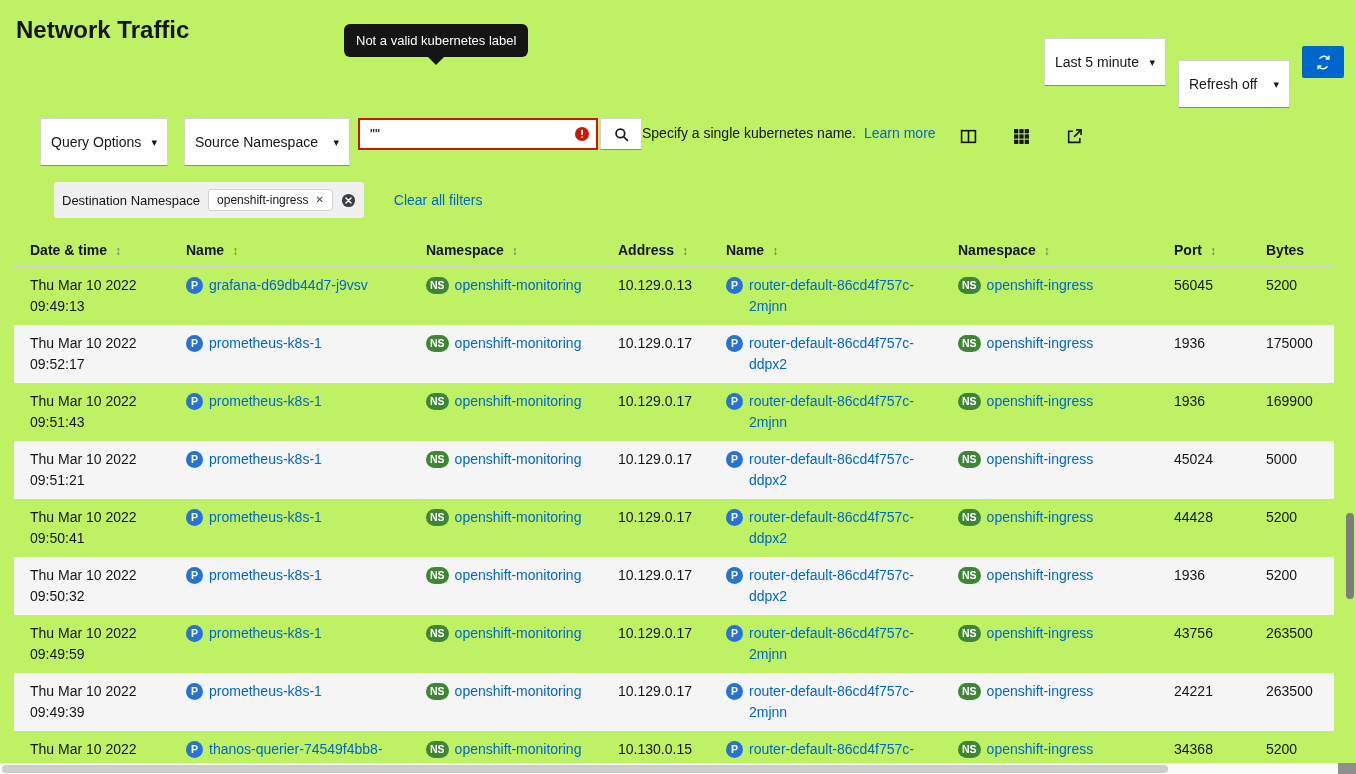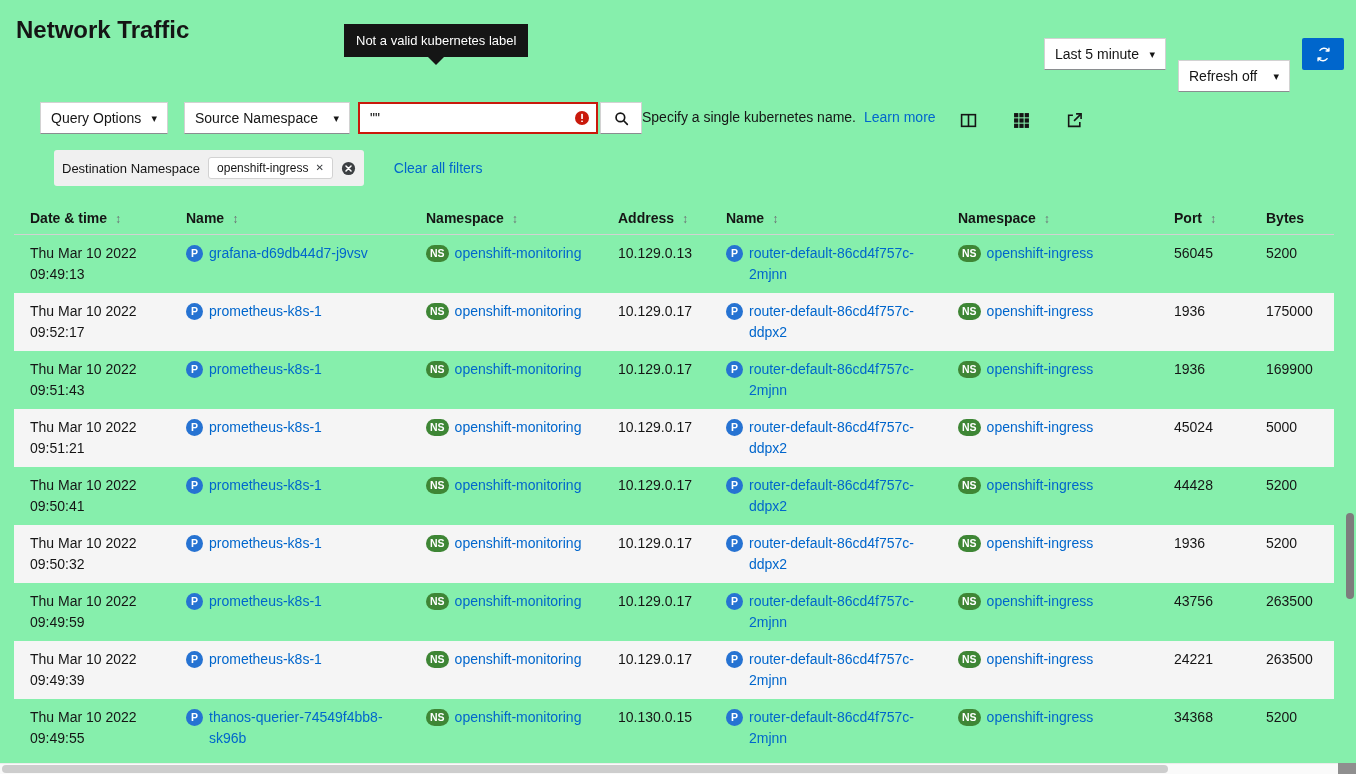--- a/index.html
+++ b/index.html
@@ -1,45 +1,46 @@
 <!DOCTYPE html>
 <html style="--primary: #0066cc; --link: #0066cc; --danger: #c9190b; --pod-badge: #2673d2; --namespace-badge: #3e8635; --tooltip-bg: #151515; --row-stripe: #f5f5f5;"><head>
 <meta charset="utf-8">
 <style>
   * { box-sizing: border-box; }
   html,body { margin:0; padding:0; }
   body {
     font-family: "Liberation Sans", "DejaVu Sans", sans-serif;
     color:#151515; background:#fff;
   }
-  .page { position:relative; width:1356px; height:774px; overflow:hidden; background:#86efac; }
+  .page { position:relative; width:1356px; height:774px; overflow:hidden; background:#bef264; }
 
   
   .page-header { display:flex; justify-content:space-between; align-items:flex-start; padding:16px 12px 0 16px; }
   h1.title { margin:0; font-size:24px; font-weight:700; }
   .header-controls { display:flex; align-items:center; gap:12px; }
 
   .pf-select {
-    height:32px; background:#fff; border:1px solid #d2d2d2; border-bottom-color:#8a8d90;
+    height:48px; background:#fff; border:1px solid #d2d2d2; border-bottom-color:#8a8d90;
     display:inline-flex; align-items:center; justify-content:space-between; gap:10px;
     padding:0 10px; font-size:14px; cursor:pointer; white-space:nowrap;
   }
   .caret { font-size:11px; color:#151515; line-height:1; }
   .sel-time  { width:122px; }
   .sel-refresh { width:112px;margin-top:44px; }
   .refresh-btn {
     width:42px; height:32px; border:none; border-radius:2px; cursor:pointer;
     background:var(--primary,#0066cc); display:flex; align-items:center; justify-content:center;
   }
 
   
   .tooltip {
     position:absolute; left:344px; top:24px; z-index:20;
     background:var(--tooltip-bg,#151515); color:#fff; font-size:13px; padding:9px 12px;
     white-space:nowrap;
+    border-radius:6px;
   }
   .tooltip::after {
     content:""; position:absolute; left:50%; transform:translateX(-50%); bottom:-8px;
     border:8px solid transparent; border-top-color:var(--tooltip-bg,#151515); border-bottom:0;
   }
 
   
   .toolbar { display:flex; align-items:flex-start; gap:16px; padding:10px 24px 0 40px; }
   .sel-queryopts { width:128px; }
   .filter-block { display:flex; flex-direction:row; }

